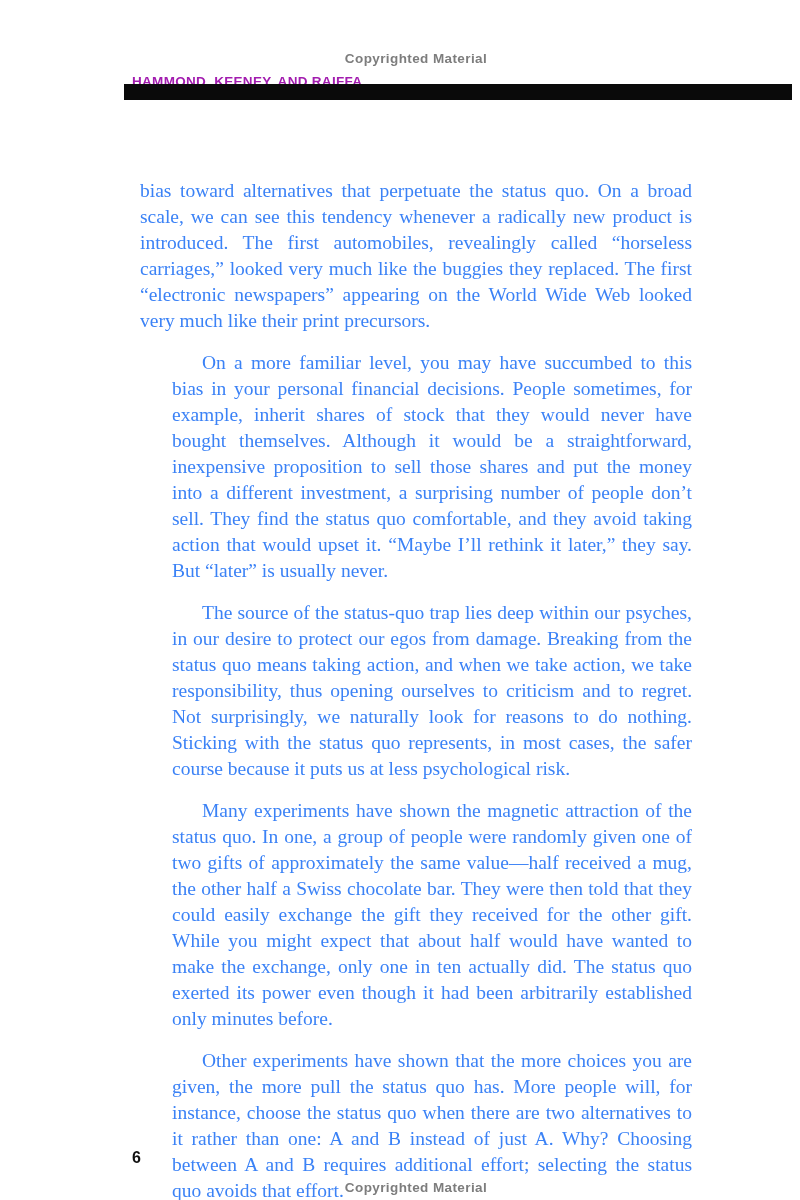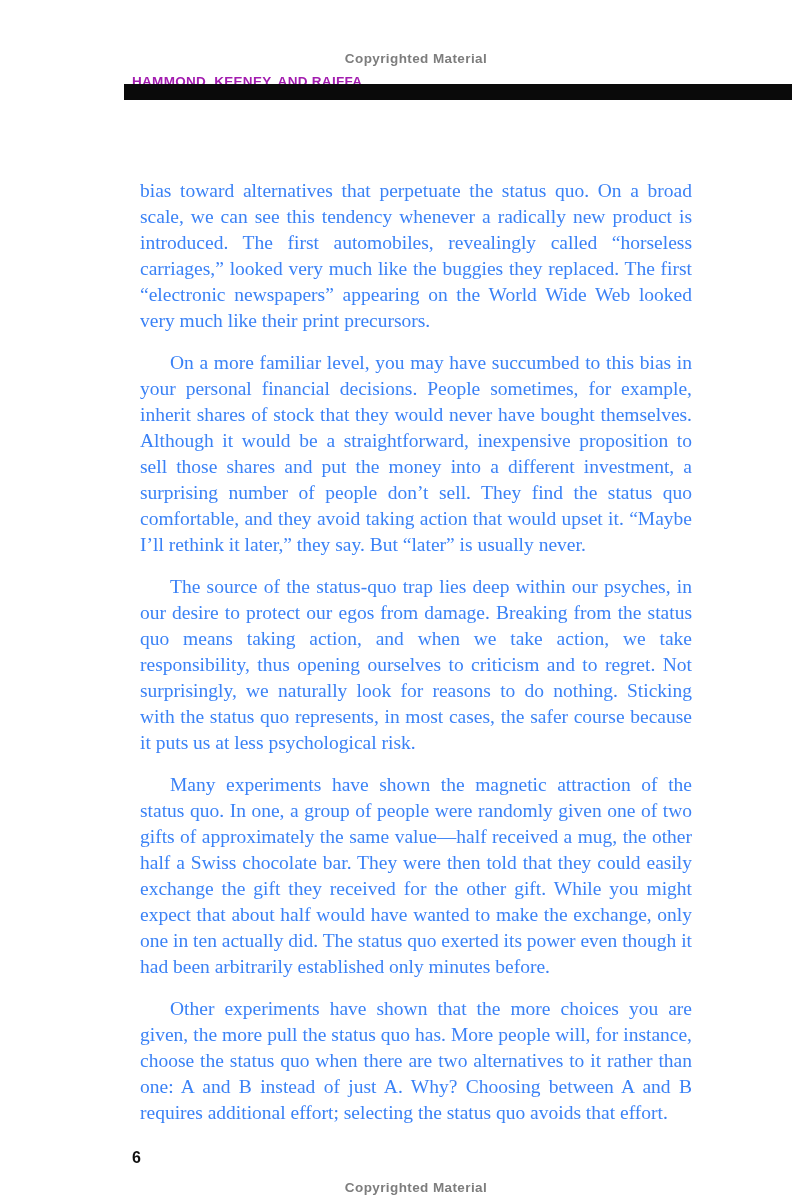--- a/index.html
+++ b/index.html
@@ -46,21 +46,21 @@
     position: absolute;
     top: 146px;
     left: 108px;
     width: 584px;
     color: #3b82f6;
     font-size: 19.5px;
     line-height: 26px;
     text-align: justify;
   }
   .body-block p { margin: 0; }
-  .body-block p.indent { text-indent: 30px; }
+  .body-block p.indent { text-indent: 30px; margin-left: 32px; }
   .page-number {
     position: absolute;
     top: 1125px;
     left: 108px;
     font-family: "Liberation Sans", sans-serif;
     font-weight: bold;
     font-size: 16px;
     color: #111111;
   }
   .bottom-notice {

